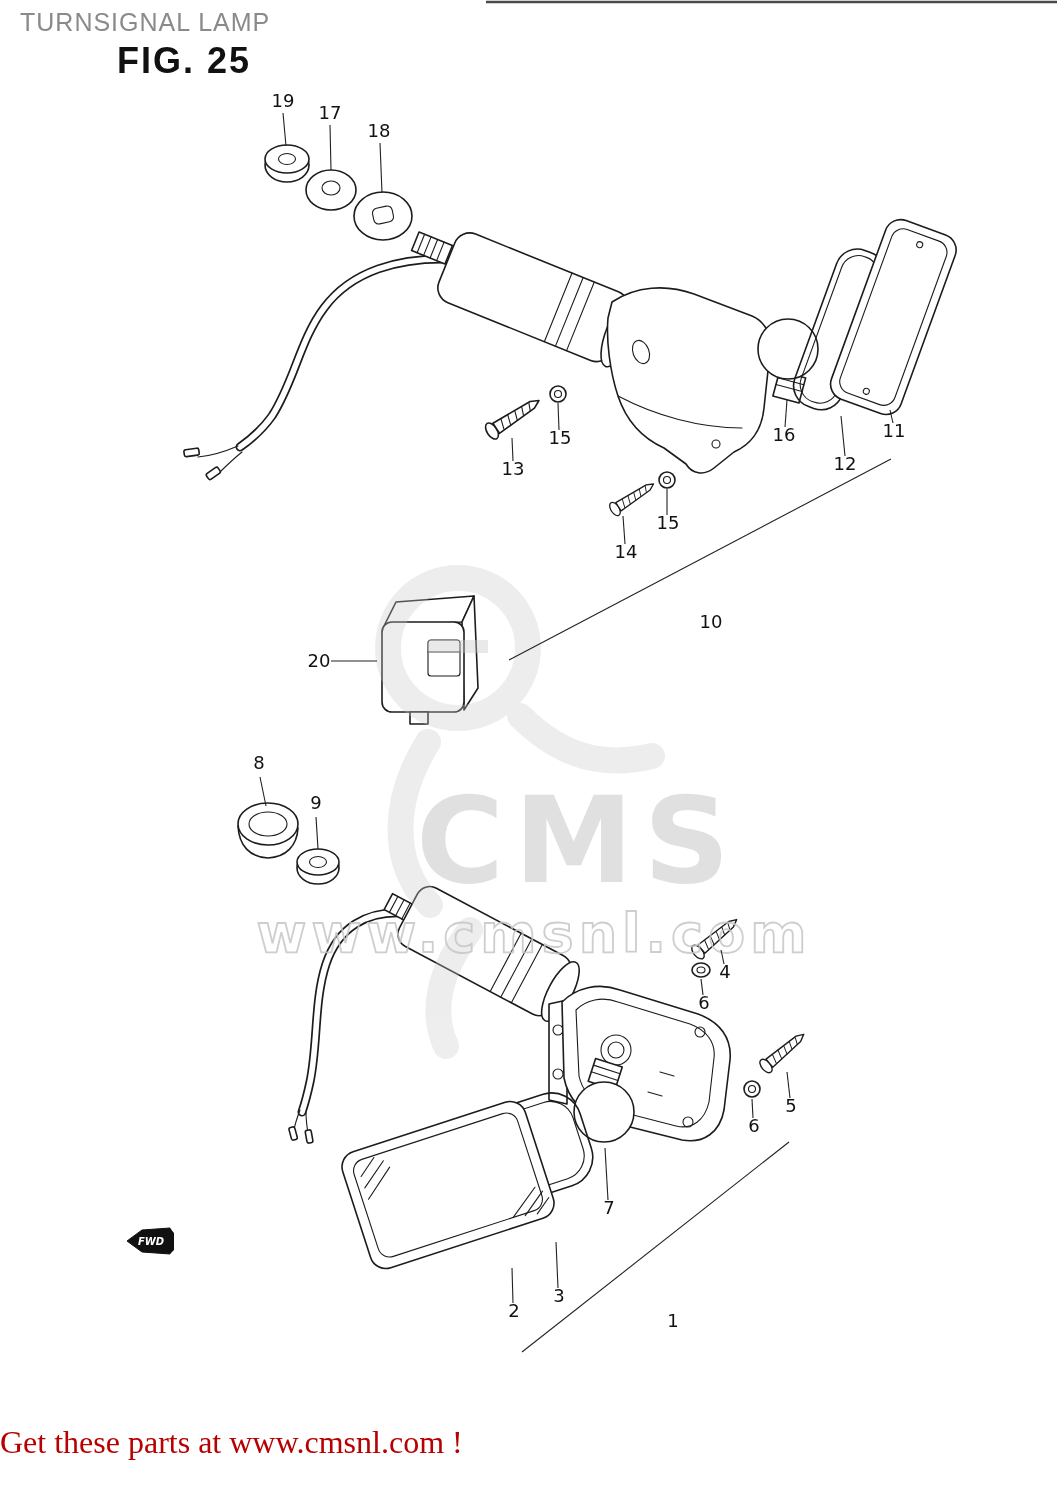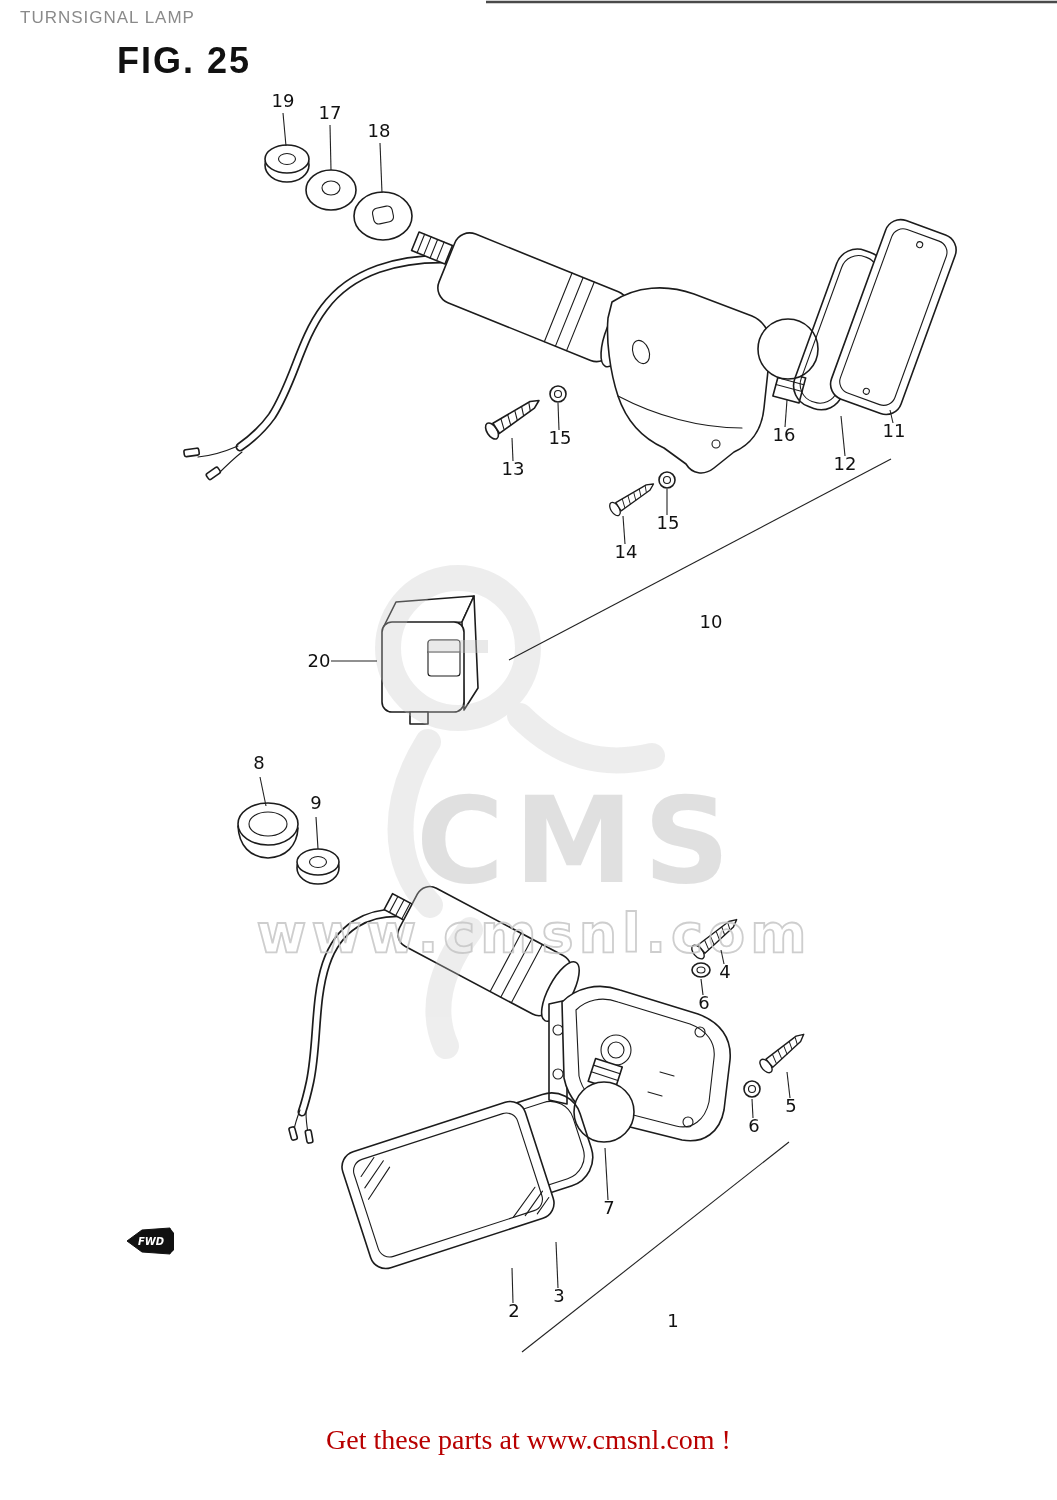--- a/index.html
+++ b/index.html
@@ -2,29 +2,29 @@
 <html><head>
 <meta charset="utf-8">
 <style>
   html,body{margin:0;padding:0;}
   body{
     width:1057px;height:1500px;position:relative;background:#ffffff;
     font-family:"Liberation Sans",sans-serif;overflow:hidden;
   }
   .page-title{
     position:absolute;left:20px;top:8px;
-    font-size:17px;letter-spacing:1px;color:#8a8a8a;
+    font-size:25px;letter-spacing:1px;color:#8a8a8a;
   }
   .figure-label{
     position:absolute;left:117px;top:40px;
     font-size:36px;font-weight:bold;letter-spacing:2px;color:#111;
   }
   .footer{
-    position:absolute;left:0;right:0;top:1424px;text-align:center;
-    font-family:"Liberation Serif",serif;font-size:28px;color:#b80000;
+    position:absolute;left:0;right:0;top:1424px;
+    font-family:"Liberation Serif",serif;font-size:32px;color:#b80000;
     cursor:pointer;
   }
   svg{position:absolute;left:0;top:0;}
   .ln{fill:none;stroke:#1c1c1c;stroke-width:1.6;stroke-linecap:round;stroke-linejoin:round;}
   .thin{stroke-width:1.1;}
   .fw{fill:#ffffff;stroke:#1c1c1c;stroke-width:1.6;stroke-linejoin:round;}
   .tube-outer{fill:none;stroke:#1c1c1c;stroke-width:9;stroke-linecap:round;}
   .tube-inner{fill:none;stroke:#ffffff;stroke-width:5.6;stroke-linecap:round;}
   .callout{font-family:"DejaVu Sans",sans-serif;font-size:18px;fill:#111;text-anchor:middle;}
   .leader{stroke:#222;stroke-width:1.1;fill:none;}

